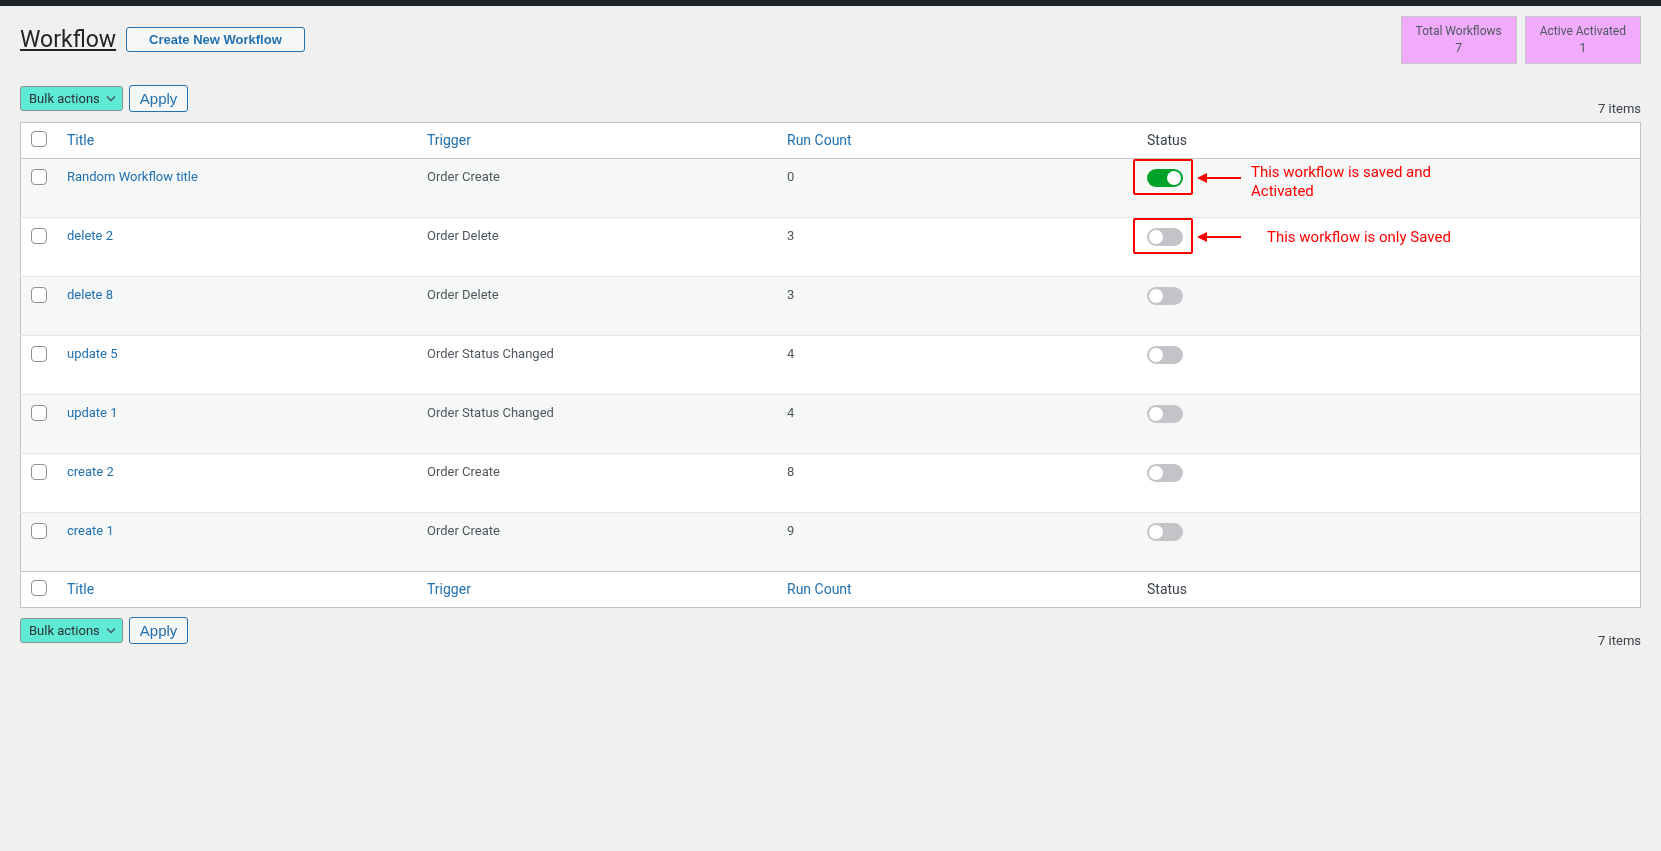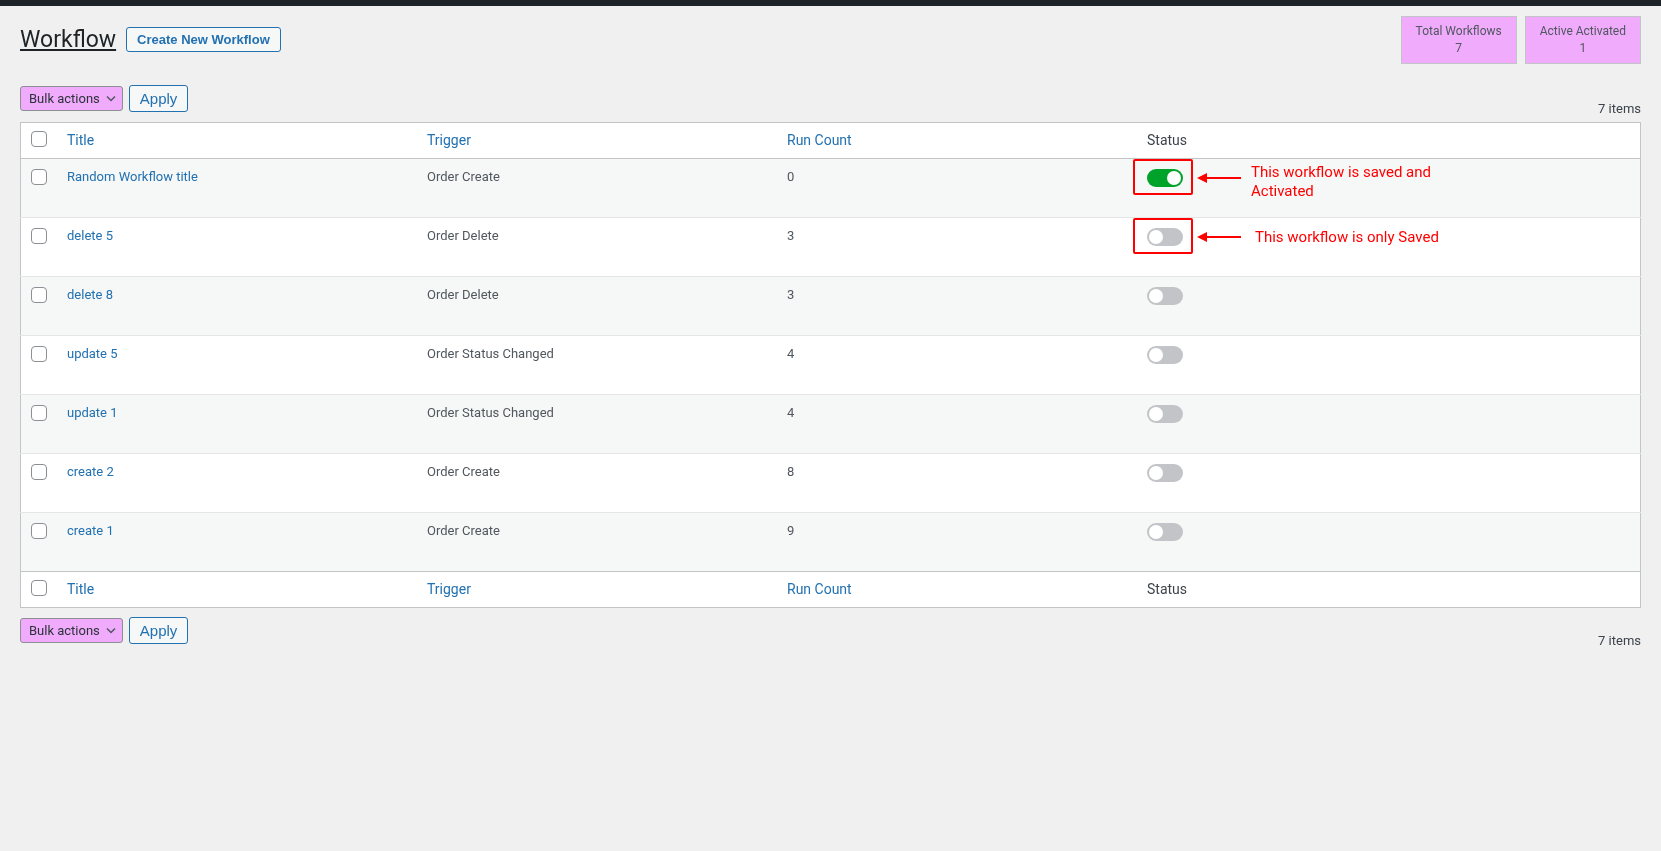--- a/index.html
+++ b/index.html
@@ -35,21 +35,21 @@
     margin: 0;
     color: #1d2327;
     text-decoration: underline;
   }
   .btn-outline-primary {
     background: #f6f7f7;
     border: 1px solid #2271b1;
     color: #2271b1;
     font-size: 13px;
     font-weight: 600;
-    padding: 4px 10px;
+    padding: 4px 22px;
     border-radius: 3px;
     cursor: pointer;
   }
   .header-right {
     display: flex;
     gap: 8px;
   }
   .stat-card {
     border: 1px solid #c3c4c7;
     background: #f0abfc;
@@ -67,21 +67,21 @@
     align-items: center;
     justify-content: space-between;
     margin-bottom: 6px;
   }
   .actions-left {
     display: flex;
     align-items: center;
     gap: 6px;
   }
   .select-bulk {
-    background: #f0abfc;
+    background: #5eead4;
     border: 1px solid #8c8f94;
     border-radius: 3px;
     padding: 4px 22px 4px 8px;
     font-size: 13px;
     color: #2c3338;
     position: relative;
     cursor: pointer;
     display: inline-flex;
     align-items: center;
   }
@@ -265,30 +265,30 @@
             <div class="status-cell-inner"><span class="toggle on"><span class="knob"></span></span><span class="anno-box" style="left: -14px; top: -10px; width: 60px; height: 36px;"></span><span class="anno-arrow" style="left: 50px; top: 2px;">
                 <svg width="44" height="14" viewBox="0 0 44 14">
                   <line x1="44" y1="7" x2="6" y2="7" stroke="#ff0000" stroke-width="2"></line>
                   <polygon points="0,7 10,2 10,12" fill="#ff0000"></polygon>
                 </svg>
               </span><span class="anno-text" style="left: 104px; top: -6px;">This workflow is saved and<br>Activated</span></div>
           </td>
         </tr>
         <tr>
           <td class="col-check"><input type="checkbox" class="cb" style=""></td>
-          <td><a href="#" class="title-link">delete 5</a></td>
+          <td><a href="#" class="title-link">delete 2</a></td>
           <td>Order Delete</td>
           <td>3</td>
           <td>
             <div class="status-cell-inner"><span class="toggle off"><span class="knob"></span></span><span class="anno-box" style="left: -14px; top: -10px; width: 60px; height: 36px;"></span><span class="anno-arrow" style="left: 50px; top: 2px;">
                 <svg width="44" height="14" viewBox="0 0 44 14">
                   <line x1="44" y1="7" x2="6" y2="7" stroke="#ff0000" stroke-width="2"></line>
                   <polygon points="0,7 10,2 10,12" fill="#ff0000"></polygon>
                 </svg>
-              </span><span class="anno-text" style="left: 108px; top: 0px;">This workflow is only Saved</span></div>
+              </span><span class="anno-text" style="left: 120px; top: 0px;">This workflow is only Saved</span></div>
           </td>
         </tr>
         <tr>
           <td class="col-check"><input type="checkbox" class="cb" style=""></td>
           <td><a href="#" class="title-link">delete 8</a></td>
           <td>Order Delete</td>
           <td>3</td>
           <td>
             <div class="status-cell-inner"><span class="toggle off"><span class="knob"></span></span></div>
           </td>

